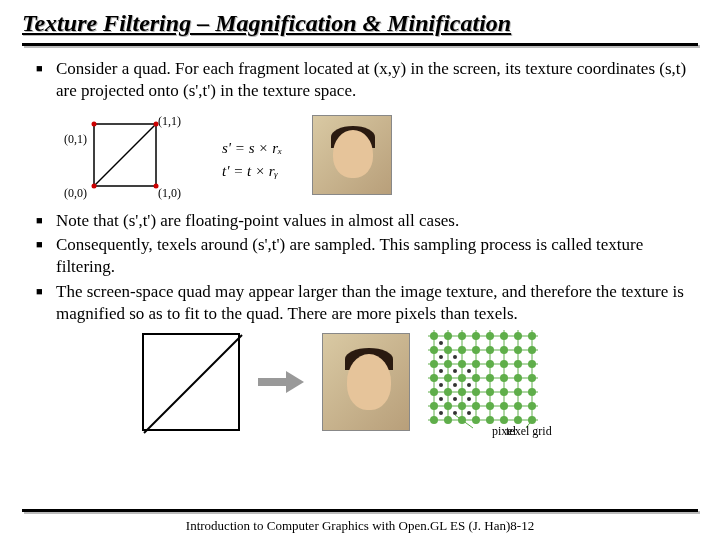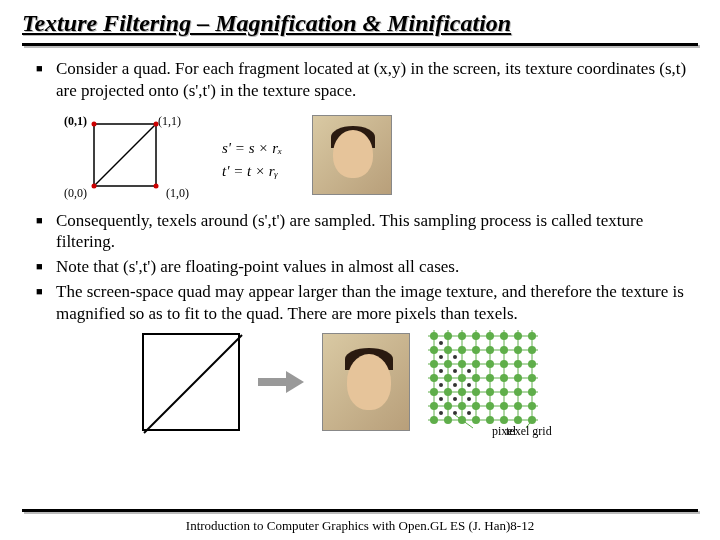--- a/index.html
+++ b/index.html
@@ -68,38 +68,38 @@
   <div class="fig-row1">
     <div style="position:relative;width:130px;height:90px;">
       <svg width="130" height="90">
         <rect x="32" y="14" width="62" height="62" fill="none" stroke="#000" stroke-width="1.5"></rect>
         <line x1="32" y1="76" x2="94" y2="14" stroke="#000" stroke-width="1.5"></line>
         <circle cx="32" cy="14" r="2.5" fill="#c00"></circle>
           <circle cx="94" cy="14" r="2.5" fill="#c00"></circle>
         <circle cx="32" cy="76" r="2.5" fill="#c00"></circle>
           <circle cx="94" cy="76" r="2.5" fill="#c00"></circle>
       </svg>
-      <span class="coord-label" style="position:absolute;left:2px;top:4px;font-weight:bold;">(0,1)</span>
+      <span class="coord-label" style="position:absolute;left:2px;top:22px;">(0,1)</span>
       <span class="coord-label" style="position:absolute;left:96px;top:4px;">(1,1)</span>
       <span class="coord-label" style="position:absolute;left:2px;top:76px;">(0,0)</span>
-      <span class="coord-label" style="position:absolute;left:104px;top:76px;">(1,0)</span>
+      <span class="coord-label" style="position:absolute;left:96px;top:76px;">(1,0)</span>
     </div>
     <div style="line-height:1.5;margin-top:10px;">
       <div class="formula">s' = s × rₓ</div>
       <div class="formula">t' = t × rᵧ</div>
     </div>
     <div class="photo">
       <div class="hair"></div>
         <div class="face"></div>
     </div>
   </div>
 
   <ul class="bullets">
+    <li>Note that (s',t') are floating-point values in almost all cases.</li>
     <li><span>Consequently, texels around (s',t') are sampled. This sampling process is called texture filtering.</span></li>
-    <li>Note that (s',t') are floating-point values in almost all cases.</li>
     <li>The screen-space quad may appear larger than the image texture, and therefore the texture is magnified so as to fit to the quad. There are more pixels than texels.</li>
   </ul>
 
   <div class="fig-row2">
     <div class="quad-big">
       <svg class="diag" width="102" height="102">
         <line x1="2" y1="100" x2="100" y2="2" stroke="#000" stroke-width="2"></line>
       </svg>
     </div>
     <div class="arrow">

